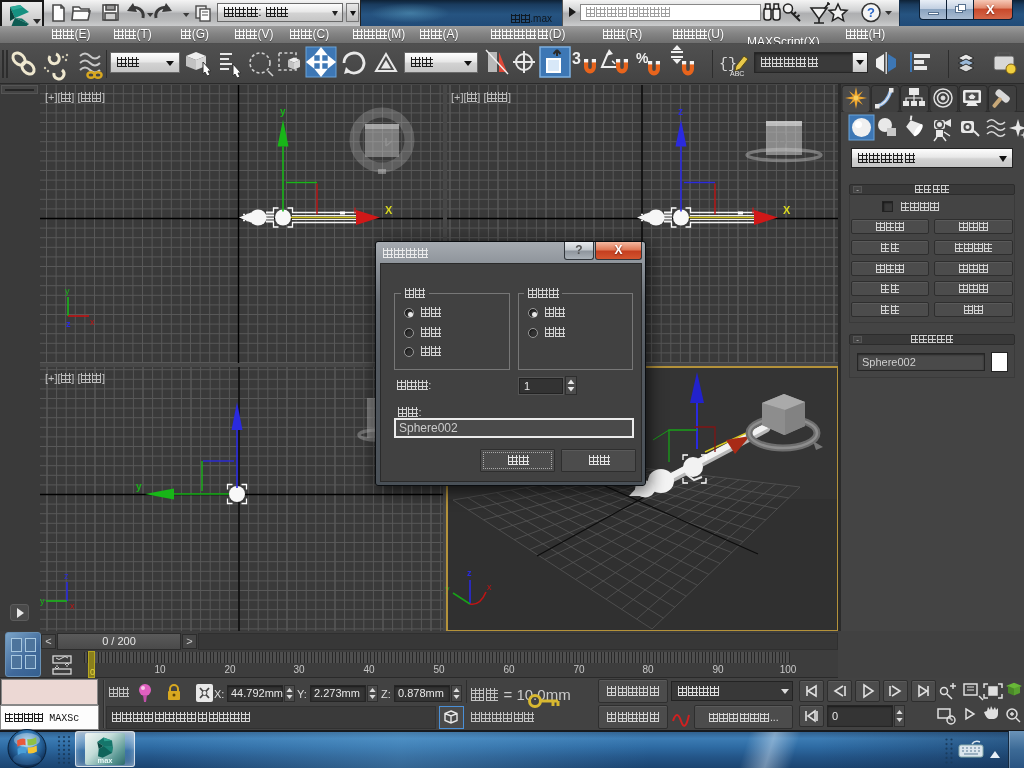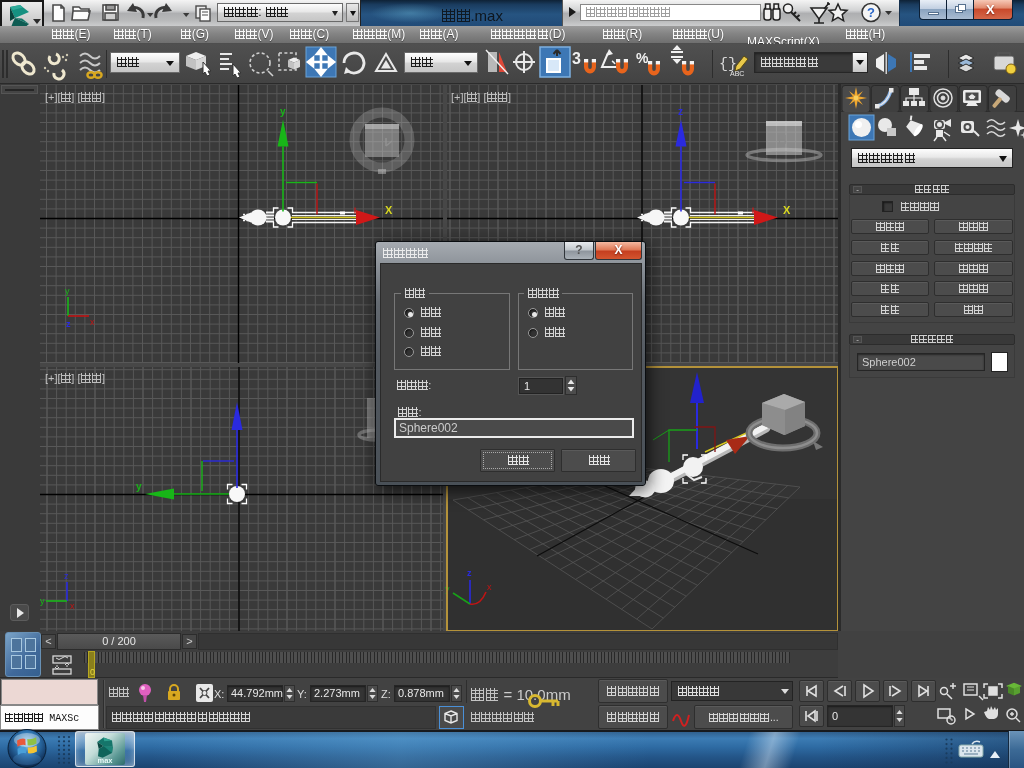--- a/index.html
+++ b/index.html
@@ -57,21 +57,21 @@
 <rect x="152" y="6" width="10" height="12"></rect>
           <rect x="156" y="9" width="10" height="12" fill="#fdfdfd"></rect>
           <path d="M158 12 h6 M158 15 h6" stroke-width="1"></path>
 </g>
 </svg>
 <div class="a dd" style="left:173px;top:3px;width:126px;height:19px;font-size:12px;line-height:17px;padding-left:5px;color:#111"><i class="g"></i><i class="g"></i><i class="g"></i>: <i class="g"></i><i class="g"></i><span class="a" style="right:4px;top:7px;width:0;height:0;border:3.5px solid transparent;border-top:5px solid #222"></span></div>
 <div class="a" style="left:302px;top:3px;width:13px;height:19px;border:1px solid #777;background:linear-gradient(#e8e8e8,#bbb)">
         <span class="a" style="left:3px;top:7px;width:0;height:0;border:3.5px solid transparent;border-top:5px solid #111"></span>
       </div>
 </div>
-<div class="a" style="left:392px;top:7px;width:160px;height:16px;text-align:center;font-size:15px;color:#0e161e"><i class="g"></i><i class="g"></i>.max</div>
+<div class="a" style="left:392px;top:13px;width:160px;height:16px;text-align:right;font-size:10px;color:#0e161e"><i class="g"></i><i class="g"></i>.max</div>
 <div class="a mtl" style="left:562px;top:0;width:338px;height:26px;border-left:1px solid #555;border-right:1px solid #15304d">
 <div class="a" style="left:6px;top:7px;width:0;height:0;border:5px solid transparent;border-left:7px solid #1a1a1a"></div>
 <div class="a" style="left:17px;top:4px;width:181px;height:17px;background:#fff;border:1px solid #888;font-style:italic;color:#999;font-size:11px;line-height:15px;padding-left:4px"><i class="g"></i><i class="g"></i><i class="g"></i><i class="g"></i><i class="g"></i><i class="g"></i><i class="g"></i><i class="g"></i></div>
 <svg class="a" style="left:198px;top:0" width="140" height="26" viewBox="0 0 140 26">
 <g stroke="#222" stroke-width="1.5" fill="#f2f2f2">
 <rect x="3" y="8" width="7" height="12" rx="2.5"></rect>
           <rect x="12" y="8" width="7" height="12" rx="2.5"></rect>
           <rect x="4.5" y="4" width="4.5" height="5"></rect>
           <rect x="13" y="4" width="4.5" height="5"></rect>
           <path d="M10 10 h2" stroke-width="1"></path>
@@ -510,20 +510,32 @@
 <div class="a" style="left:0;top:631px;width:1024px;height:21px;background:#3d3d3d">
 <div class="a" style="left:41px;top:3px;width:15px;height:15px;background:#464646;border:1px solid #2c2c2c;color:#ccc;font-size:11px;text-align:center;line-height:13px">&lt;</div>
 <div class="a" style="left:57px;top:2px;width:124px;height:17px;background:linear-gradient(#5a5a5a,#4a4a4a);border:1px solid #2c2c2c;color:#e8e8e8;font-size:11px;text-align:center;line-height:15px">0 / 200</div>
 <div class="a" style="left:182px;top:3px;width:15px;height:15px;background:#464646;border:1px solid #2c2c2c;color:#ccc;font-size:11px;text-align:center;line-height:13px">&gt;</div>
 <div class="a" style="left:198px;top:2px;width:640px;height:17px;background:#373737;border:1px solid #2f2f2f"></div>
 <div class="a" style="left:838px;top:0;width:186px;height:21px;background:#414141"></div>
 </div>
 <div class="a" style="left:0;top:652px;width:1024px;height:26px;background:#3d3d3d;border-bottom:1px solid #2a2a2a">
 <div class="a" style="left:84px;top:0;width:706px;height:11px;background:#4e4e4e"></div>
       <div class="a" style="left:84px;top:0;width:706px;height:11px;background:repeating-linear-gradient(90deg,#282828 0 1px,transparent 1px 3.49px)"></div>
+<div class="a" style="left:0;top:0;width:840px;height:26px;color:#c8c8c8;font-size:10px">
+        <span class="a" style="left:148px;top:12px;width:24px;text-align:center">10</span>
+        <span class="a" style="left:218px;top:12px;width:24px;text-align:center">20</span>
+        <span class="a" style="left:287px;top:12px;width:24px;text-align:center">30</span>
+        <span class="a" style="left:357px;top:12px;width:24px;text-align:center">40</span>
+        <span class="a" style="left:427px;top:12px;width:24px;text-align:center">50</span>
+        <span class="a" style="left:497px;top:12px;width:24px;text-align:center">60</span>
+        <span class="a" style="left:567px;top:12px;width:24px;text-align:center">70</span>
+        <span class="a" style="left:636px;top:12px;width:24px;text-align:center">80</span>
+        <span class="a" style="left:706px;top:12px;width:24px;text-align:center">90</span>
+        <span class="a" style="left:776px;top:12px;width:24px;text-align:center">100</span>
+      </div>
 <div class="a" style="left:88px;top:-1px;width:7px;height:27px;background:#8a7f1c;border:1px solid #b8a820">
         <span class="a" style="left:0;top:15px;width:7px;text-align:center;color:#e8d840;font-size:9px">0</span>
       </div>
 <div class="a" style="left:838px;top:0;width:186px;height:26px;background:#414141"></div>
 </div>
 <div class="a" style="left:5px;top:632px;width:36px;height:45px;background:linear-gradient(135deg,#7ba4c8,#40699a 60%,#35608f);border:1px solid #6890b4;border-radius:3px">
 <div class="a" style="left:5px;top:5px;width:11px;height:14px;background:#4d749c;border:1px solid #a8c8e0"></div>
 <div class="a" style="left:19px;top:5px;width:11px;height:14px;background:#4d749c;border:1px solid #a8c8e0"></div>
 <div class="a" style="left:5px;top:22px;width:11px;height:14px;background:#4d749c;border:1px solid #a8c8e0"></div>
 <div class="a" style="left:19px;top:22px;width:11px;height:14px;background:#4d749c;border:1px solid #a8c8e0"></div>

